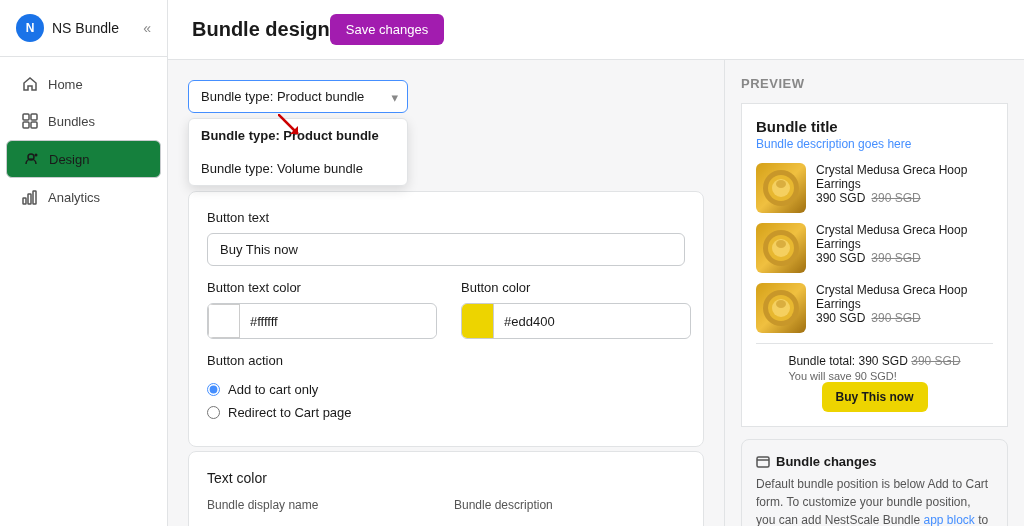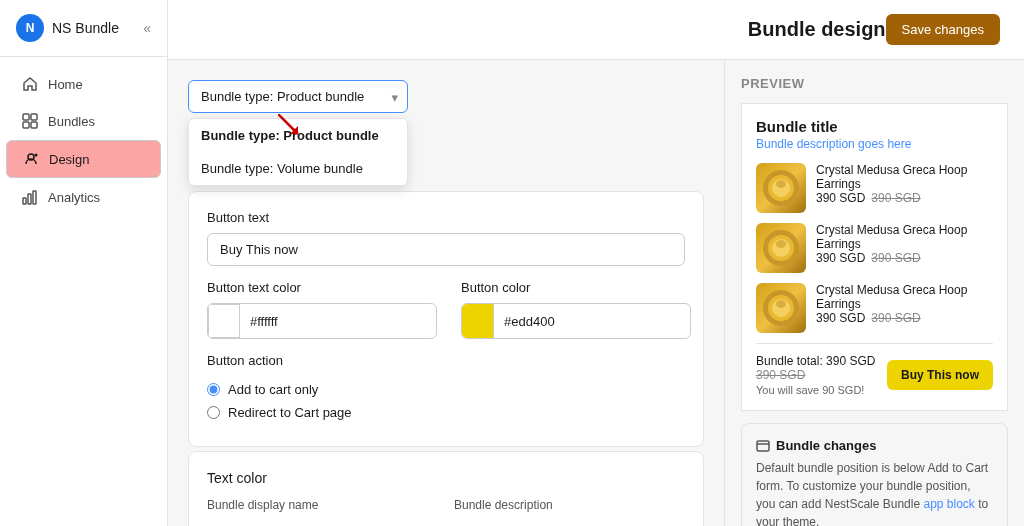--- a/index.html
+++ b/index.html
@@ -41,45 +41,45 @@
       align-items: center;
       gap: 10px;
       padding: 10px 16px;
       color: #444;
       cursor: pointer;
       border-radius: 6px;
       margin: 1px 6px;
       font-size: 13px;
     }
     .nav-item.active {
-      background: #fca5a5;
+      background: #15803d;
       border: 1.5px solid #e1e3e5;
       color: #1a1a1a;
       font-weight: 500;
     }
     .nav-icon { width: 16px; height: 16px; flex-shrink: 0; }
 
     
     .main {
       flex: 1;
       display: flex;
       flex-direction: column;
       overflow: hidden;
     }
     .main-header {
       background: #fff;
       border-bottom: 1px solid #e1e3e5;
       padding: 14px 24px;
       display: flex;
       align-items: center;
-      justify-content: flex-end;
+      justify-content: flex-start;
     }
     .main-title { font-size: 20px; font-weight: 600; color: #1a1a1a; }
     .save-btn {
-      background: #a16207;
+      background: #a21caf;
       color: #fff;
       border: none;
       border-radius: 6px;
       padding: 8px 16px;
       font-size: 13px;
       font-weight: 500;
       cursor: pointer;
     }
     .main-body {
       flex: 1;
@@ -268,20 +268,21 @@
     .product-name { font-size: 12px; color: #1a1a1a; font-weight: 500; }
     .product-price { font-size: 12px; color: #1a1a1a; }
     .product-price-old { text-decoration: line-through; color: #888; font-size: 12px; }
     .bundle-footer {
       border-top: 1px solid #e1e3e5;
       padding-top: 10px;
       margin-top: 4px;
       display: flex;
       align-items: center;
       justify-content: space-between;
+      flex-direction: column;
     }
     .bundle-total { font-size: 12px; color: #1a1a1a; }
     .bundle-total-old { text-decoration: line-through; color: #888; }
     .bundle-save { font-size: 11px; color: #666; margin-top: 2px; }
     .buy-btn {
       background: #edd400;
       color: #1a1a1a;
       border: none;
       border-radius: 6px;
       padding: 8px 14px;

